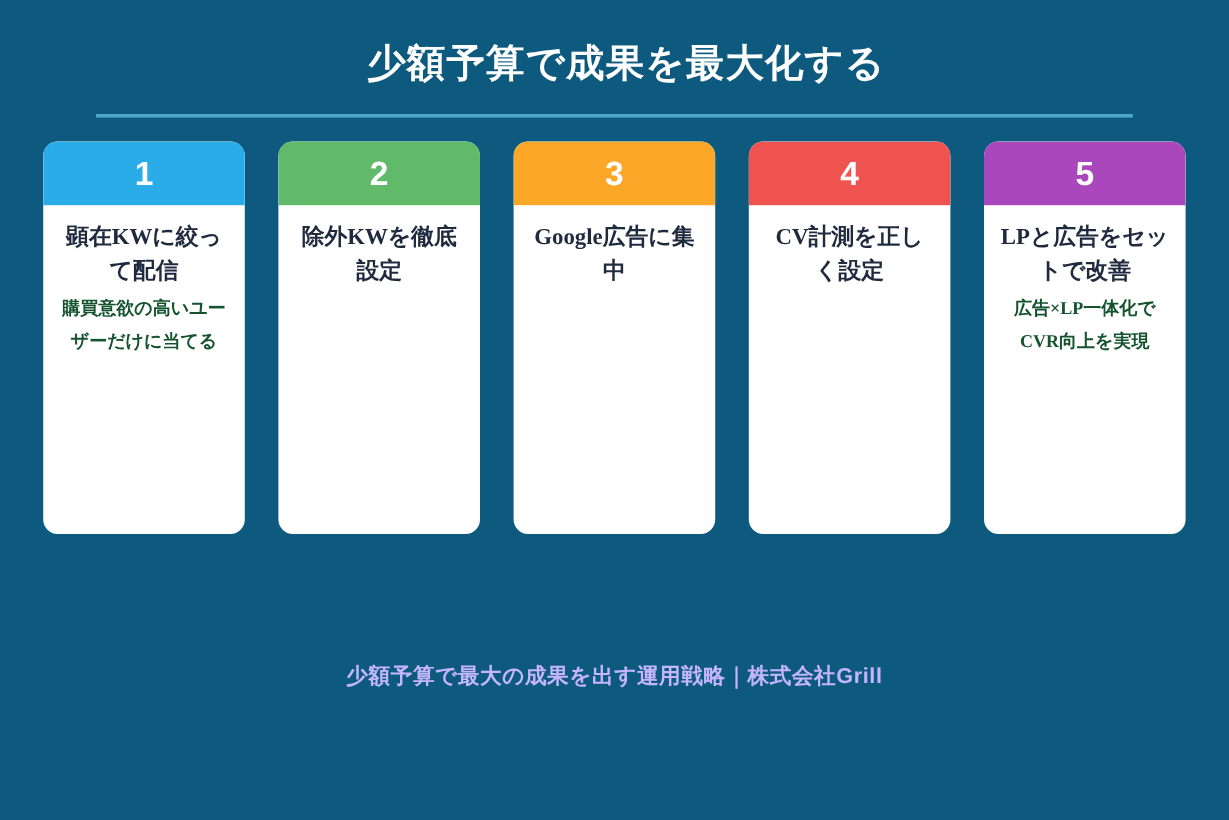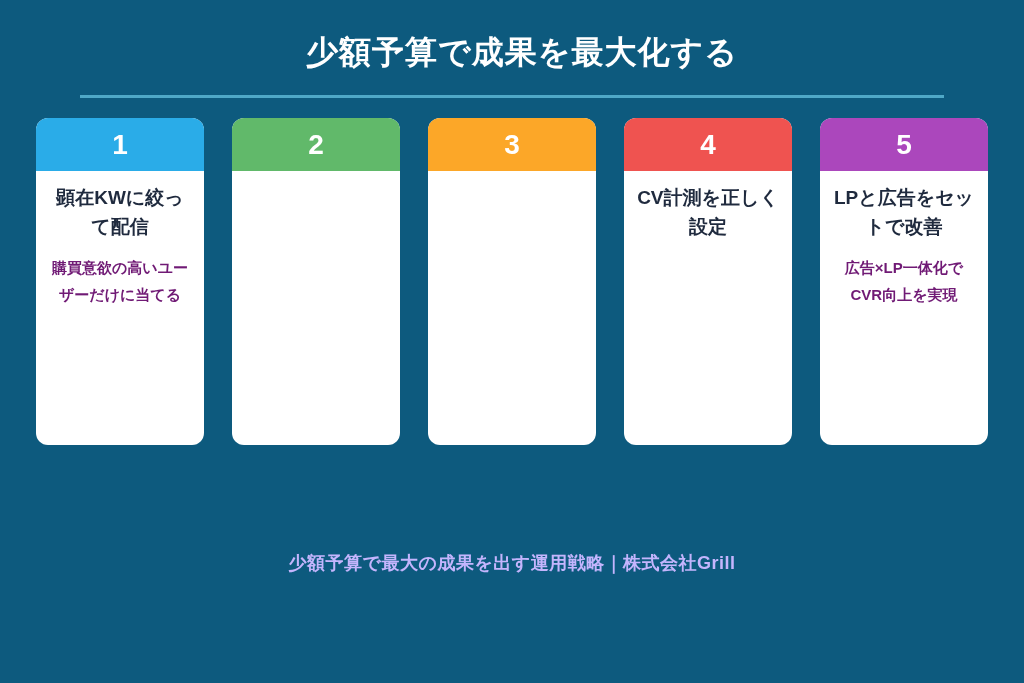--- a/index.html
+++ b/index.html
@@ -46,33 +46,34 @@
     height: 53px;
     display: flex;
     align-items: center;
     justify-content: center;
     color: #FFFFFF;
     font-size: 28px;
     font-weight: bold;
   }
   .card-content {
     padding: 13px 13px 0;
+    font-family: Liberation Serif, serif;
   }
   .card-title {
     font-size: 19px;
     font-weight: bold;
     color: #1F2A3E;
     text-align: center;
     line-height: 1.5;
   }
   .card-desc {
-    margin-top: 14px;
+    margin-top: 4px;
     font-size: 15px;
     font-weight: 600;
-    color: #701a75;
+    color: #14532d;
     text-align: center;
     line-height: 1.75;
   }
   .footer {
     margin-top: 106px;
     text-align: center;
     color: #7EC0D8;
     font-size: 18px;
     font-weight: bold;
     letter-spacing: 0.5px;
@@ -93,26 +94,28 @@
     <div class="card-header" style="background: rgb(42, 172, 232);">1</div>
     <div class="card-content">
       <div class="card-title">顕在KWに絞って配信</div>
       <div class="card-desc">購買意欲の高いユーザーだけに当てる</div>
     </div>
   </div>
 
   <div class="card">
     <div class="card-header" style="background: rgb(97, 185, 106);">2</div>
     <div class="card-content">
+      <div class="card-title">除外KWを徹底設定</div>
     </div>
   </div>
 
   <div class="card">
     <div class="card-header" style="background: rgb(252, 167, 40);">3</div>
     <div class="card-content">
+      <div class="card-title">Google広告に集中</div>
     </div>
   </div>
 
   <div class="card">
     <div class="card-header" style="background: rgb(239, 83, 80);">4</div>
     <div class="card-content">
       <div class="card-title">CV計測を正しく設定</div>
     </div>
   </div>
 

